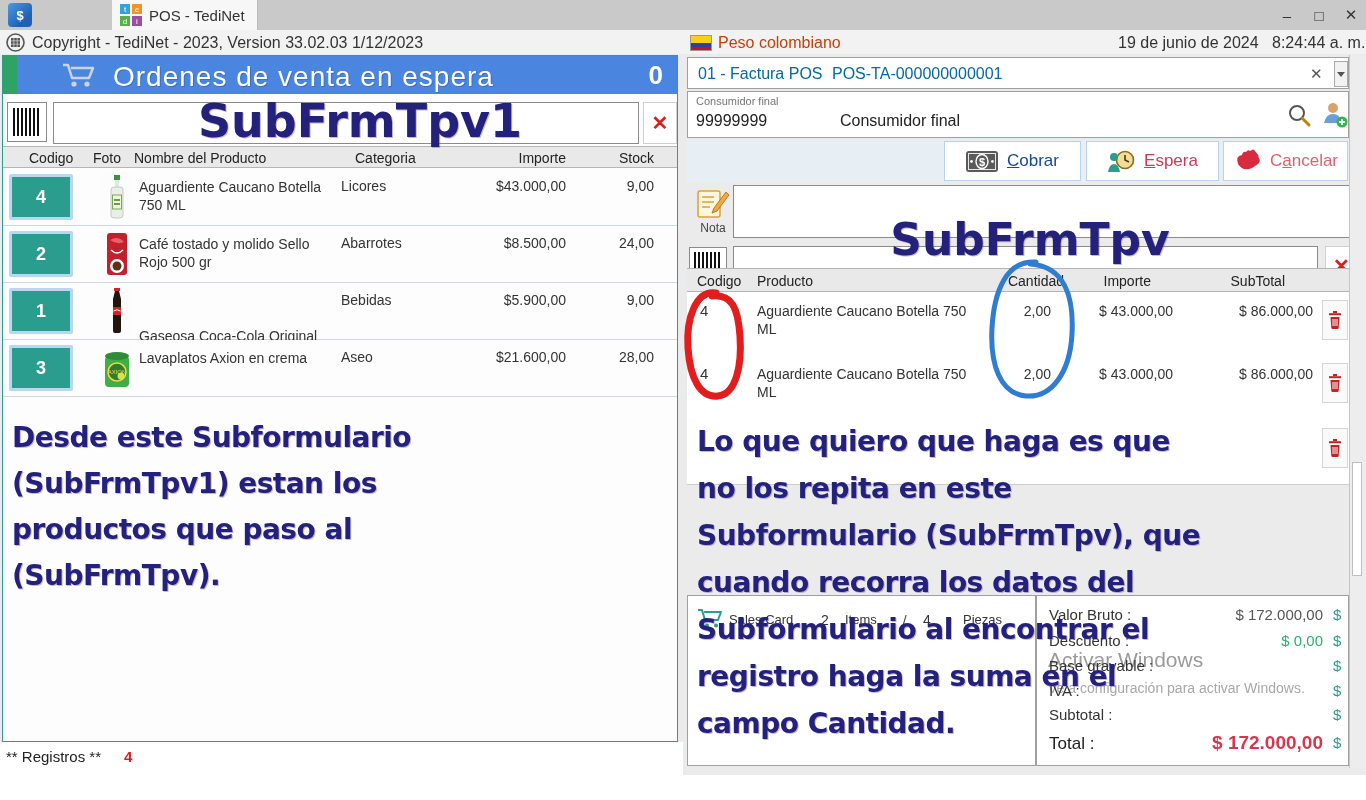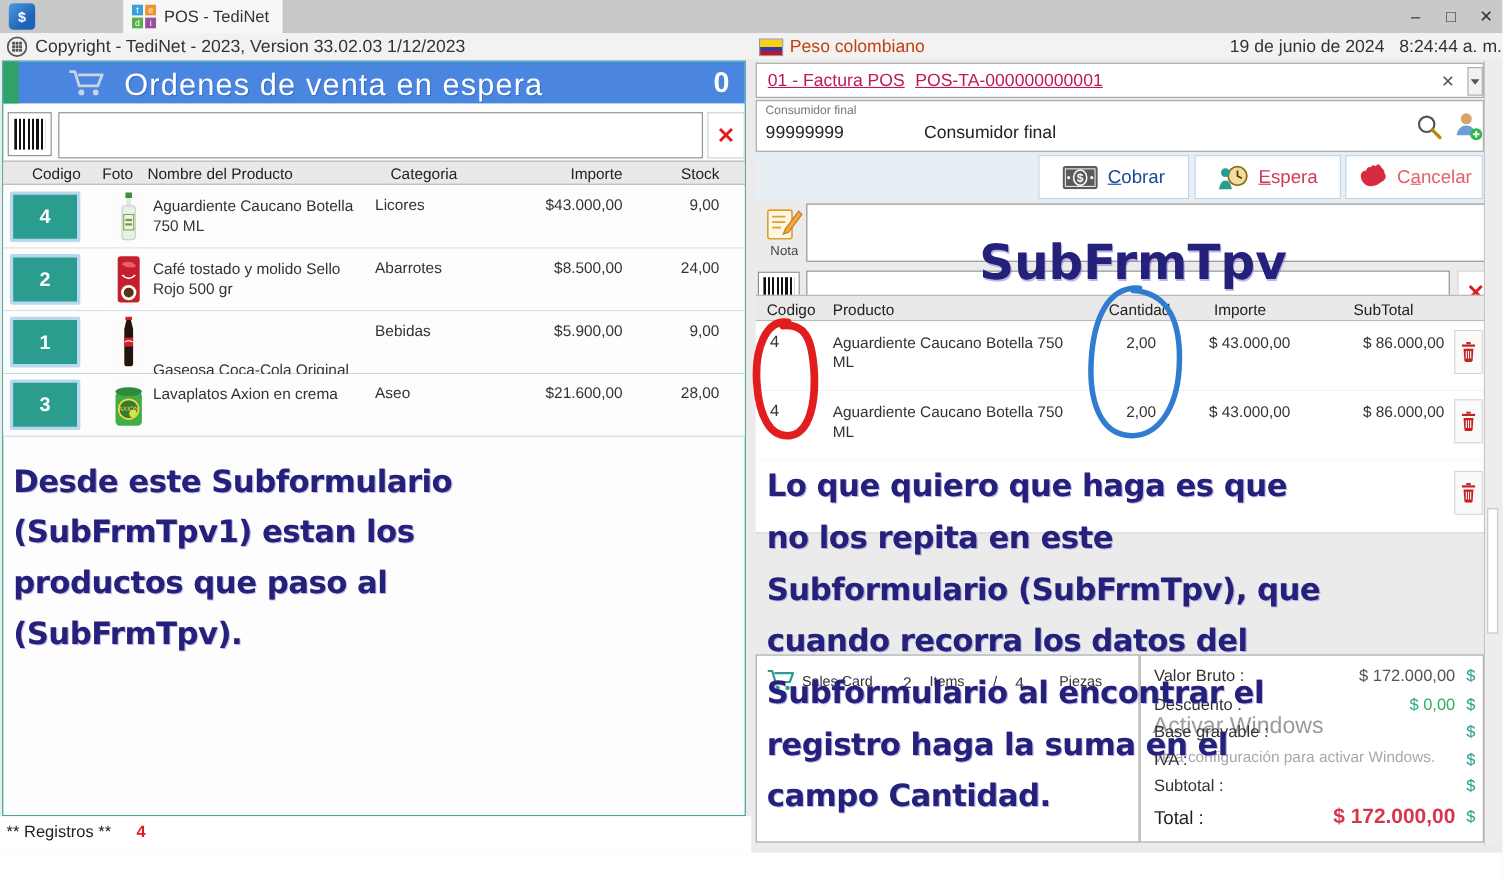--- a/index.html
+++ b/index.html
@@ -33,21 +33,21 @@
   .codebtn{background:#2a9d8f;border:3px solid #b8d8f2;border-radius:2px;color:#fff;font-weight:bold;font-size:18px;
        display:flex;align-items:center;justify-content:center;box-sizing:border-box;}
   .pname{font-size:14px;line-height:18px;color:#333;}
   .pcat,.pprice,.pstock{font-size:14px;color:#333;}
   .tr{text-align:right;}
   .regbar{font-size:15px;color:#222;}
   .regbox{background:#fff;}
   .regval{color:#e01b1b;font-weight:bold;font-size:15px;}
   
   .box{background:#fff;border:1px solid #a0a0a0;box-sizing:border-box;}
-  .inv-type,.inv-num{font-size:16px;color:#be185d;text-decoration:underline;}
+  .inv-type,.inv-num{font-size:16px;color:#0369a1;}
   .cust-cap{font-size:11px;color:#777;}
   .cust-val{font-size:16px;color:#222;}
   .actionbar{background:#e8eff4;}
   .abtn{background:#fff;border:1px solid #b9d3ea;box-sizing:border-box;display:flex;align-items:center;justify-content:center;gap:9px;font-size:17px;cursor:pointer;}
   .abtn .u{text-decoration:underline;}
   .lab-cobrar{color:#16489c;}
   .lab-espera{color:#cf3a55;}
   .lab-cancelar{color:#e2606c;}
   .notalabel{font-size:12px;color:#444;text-align:center;width:38px;}
   .rrow{background:#fff;border-bottom:1px solid #ccc;}
@@ -380,20 +380,21 @@
   <div class="abs" style="left:1349px;top:55px;width:17px;height:713px;border-left:1px solid #c6c6c6;background:#ededed;"></div>
   <div class="abs scrollthumb" style="left:1352px;top:462px;width:10px;height:114px;"></div>
 
   <div class="abs wm1" style="left:1048px;top:648px;">Activar Windows</div>
   <div class="abs wm2" style="left:1048px;top:680px;">Ve a configuración para activar Windows.</div>
 
   <svg class="abs circles" width="1366" height="800" viewBox="0 0 1366 800">
     <path d="M 716 293 C 696 290, 686 318, 688 348 C 690 378, 700 398, 718 396 C 736 394, 742 366, 740 336 C 738 308, 732 294, 712 296" fill="none" stroke="#e11d1d" stroke-width="7" stroke-linecap="round"></path>
     <path d="M 1036 262 C 1006 260, 994 292, 992 328 C 990 364, 1000 394, 1026 396 C 1052 398, 1070 372, 1072 334 C 1074 296, 1064 266, 1030 264" fill="none" stroke="#2f7cd0" stroke-width="5" stroke-linecap="round"></path>
   </svg>
+  <div class="abs anno formlab" style="left:150px;top:94px;width:420px;">SubFrmTpv1</div>
   <div class="abs anno formlab" style="left:850px;top:214px;width:360px;font-size:44px;">SubFrmTpv</div>
   <div class="abs anno note" style="left:12px;top:415px;width:650px;">Desde este Subformulario
 (SubFrmTpv1) estan los
 productos que paso al
 (SubFrmTpv).</div>
   <div class="abs anno note" style="left:697px;top:418px;width:660px;line-height:47px;">Lo que quiero que haga es que
 no los repita en este
 Subformulario (SubFrmTpv), que
 cuando recorra los datos del
 Subformulario al encontrar el

